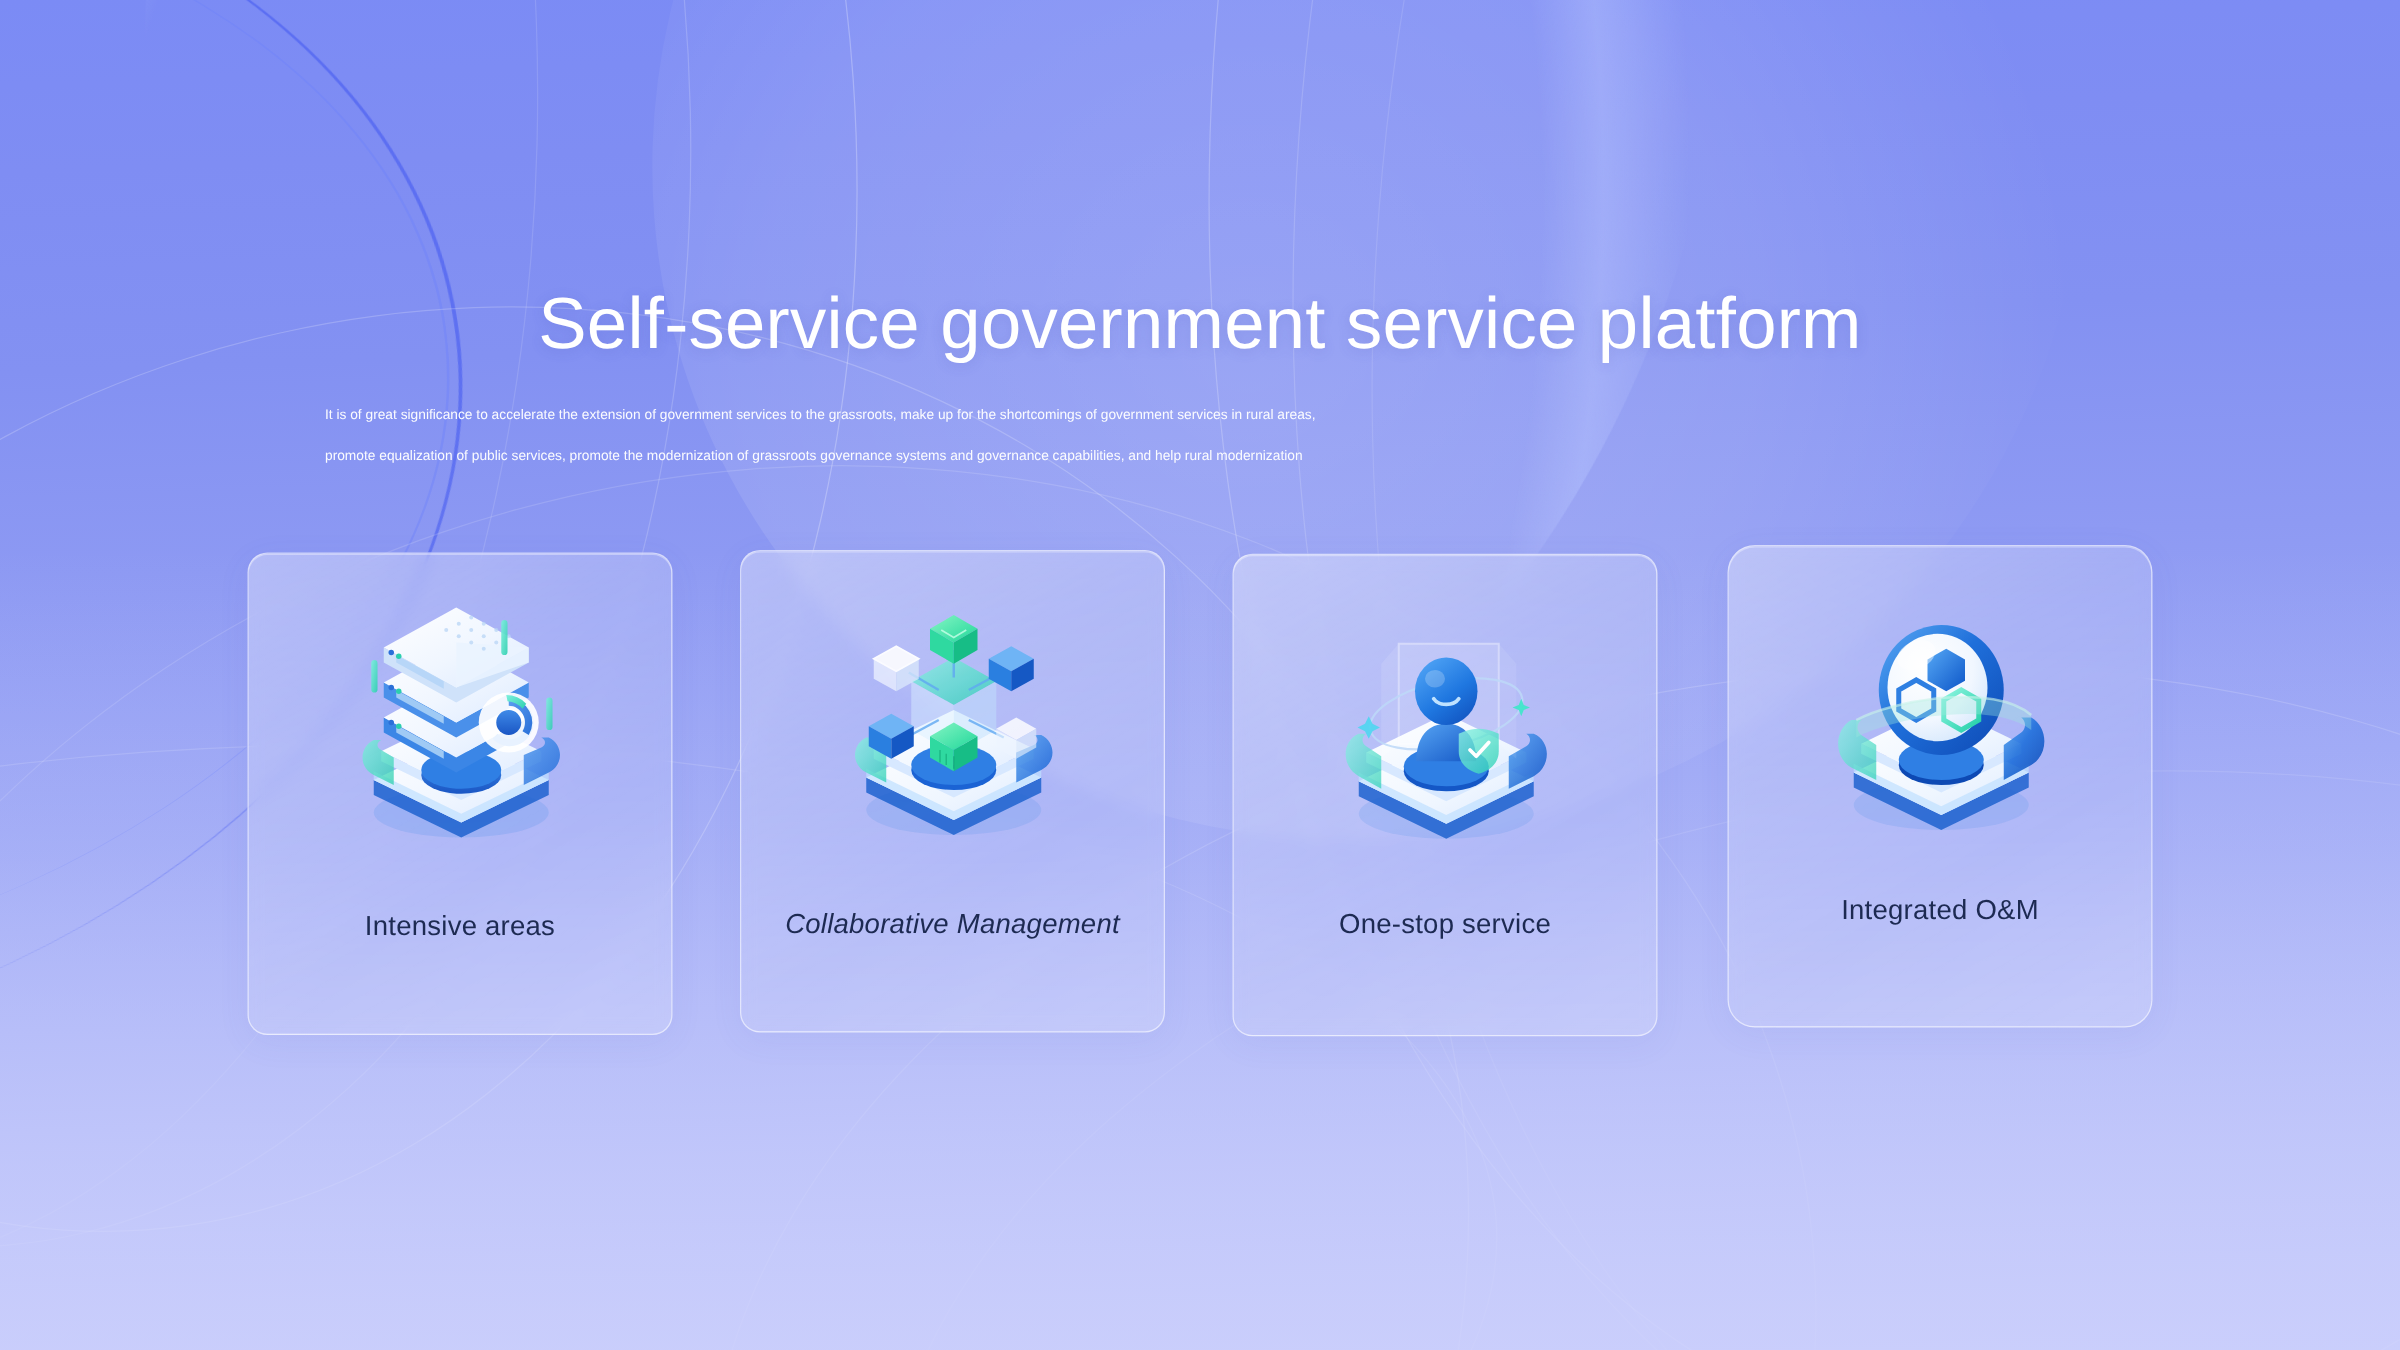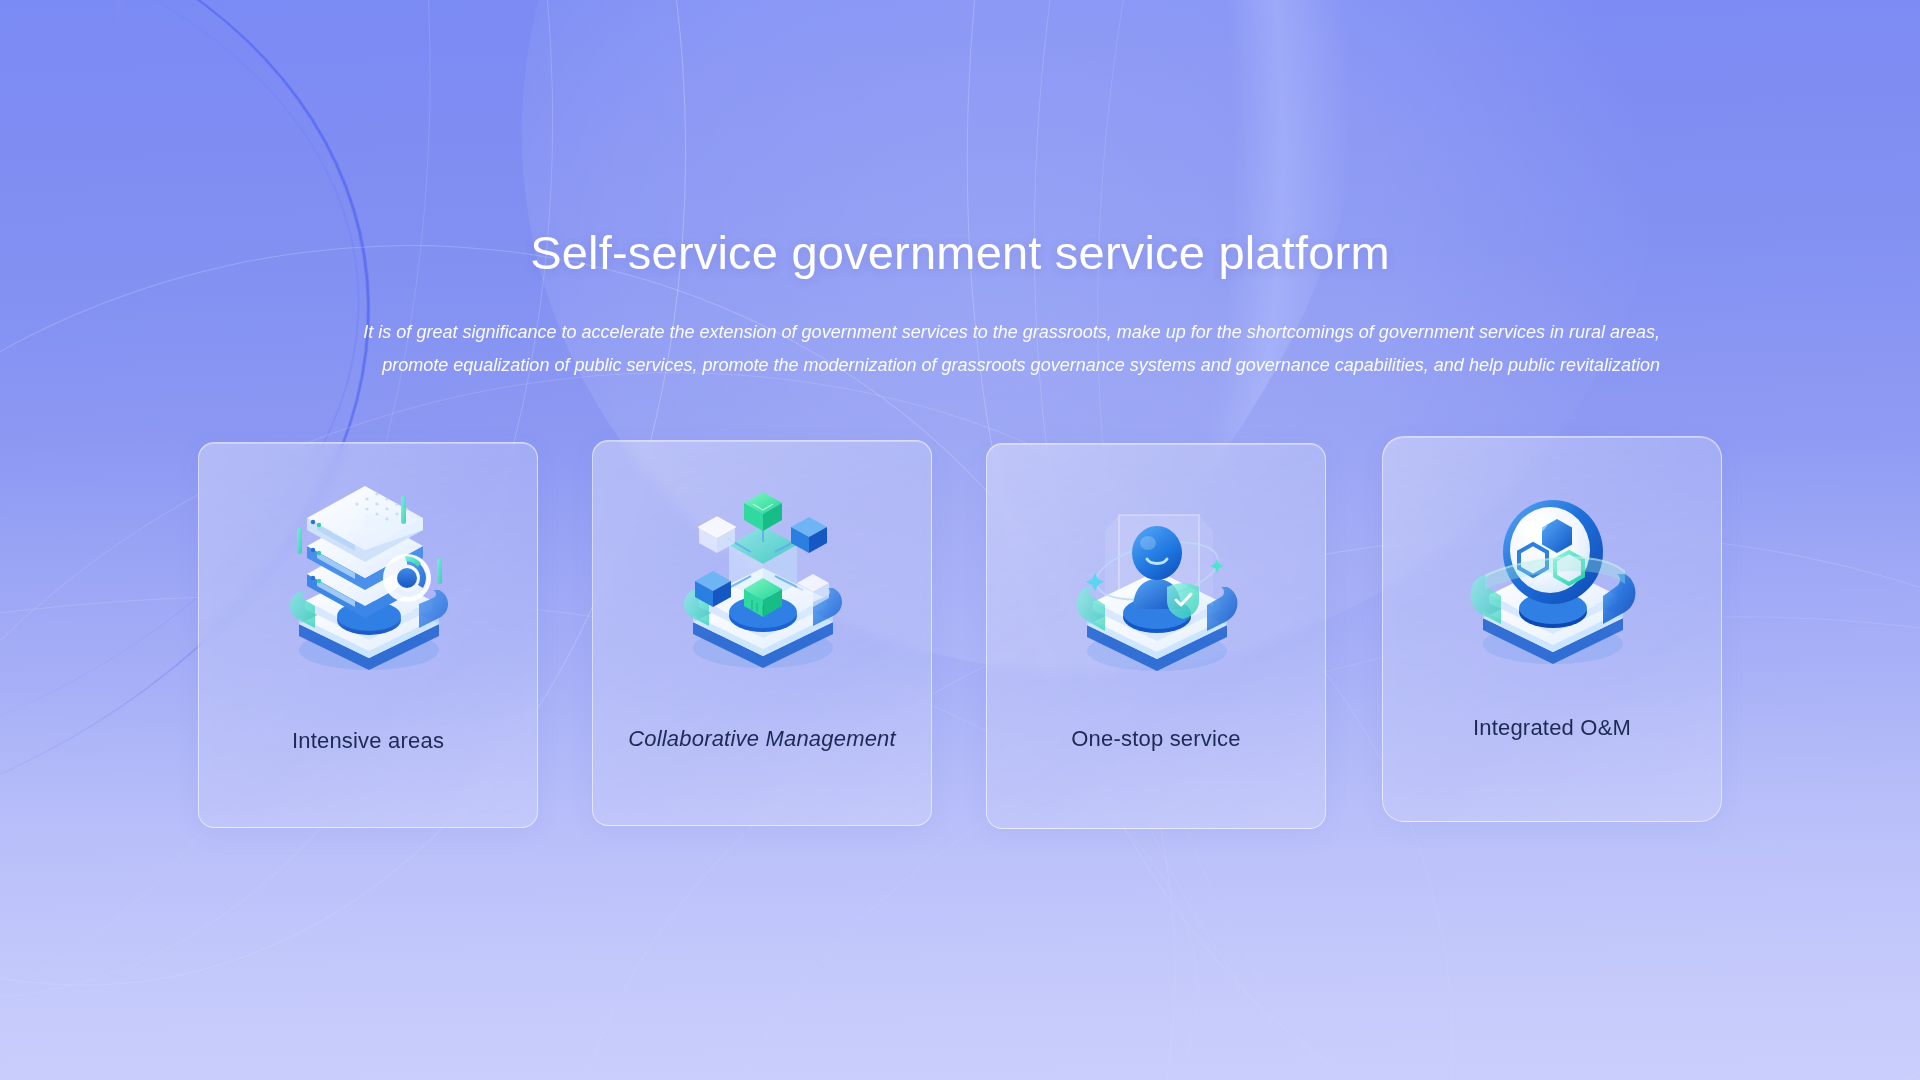--- a/index.html
+++ b/index.html
@@ -119,29 +119,28 @@
         rgba(198,203,251,0.62) 70%,
         rgba(204,208,252,0.80) 100%);
   }
 
   
   .content { position:relative; width:100%; height:100%; }
 
   .page-title {
     position:absolute; left:0; right:0; top:225px;
     text-align:center; color:#ffffff;
-    font-size:47px; font-weight:400; letter-spacing:0.2px;
+    font-size:58px; font-weight:400; letter-spacing:0.2px;
     text-shadow:0 2px 10px rgba(60,70,180,0.18);
   }
   .subtitle {
     position:absolute; left:50%; transform:translateX(-50%); top:316px;
-    width:1400px; text-align:right; color:#ffffff;
-    font-size:18px; line-height:33px; font-weight:400;
+    width:1400px; text-align:left; color:#ffffff;
+    font-size:11px; line-height:33px; font-weight:400;
     opacity:0.97;
-    font-style:italic;
   }
   .subtitle .line { display:block; white-space:nowrap; }
 
   
   .cards {
     position:absolute; left:198px; top:442px;
     width:1524px; height:386px;
   }
   .card {
     position:absolute; top:0; width:340px; height:386px;
@@ -201,21 +200,21 @@
     <div class="hair h11"></div>
     <div class="veil"></div>
   </div>
 
   <div class="content">
 
     <h1 class="page-title">Self-service government service platform</h1>
 
     <div class="subtitle">
       <span class="line">It is of great significance to accelerate the extension of government services to the grassroots, make up for the shortcomings of government services in rural areas,</span>
-      <span class="line">promote equalization of public services, promote the modernization of grassroots governance systems and governance capabilities, and help public revitalization</span>
+      <span class="line">promote equalization of public services, promote the modernization of grassroots governance systems and governance capabilities, and help rural modernization</span>
     </div>
 
     <div class="cards">
 
       <div class="card c0">
         <div class="card-illus">
           <svg width="215" height="215" viewBox="0 0 215 215">
             <defs>
               <linearGradient id="s1base" x1="0" y1="0" x2="1" y2="1">
                 <stop offset="0%" stop-color="#ffffff"></stop>

